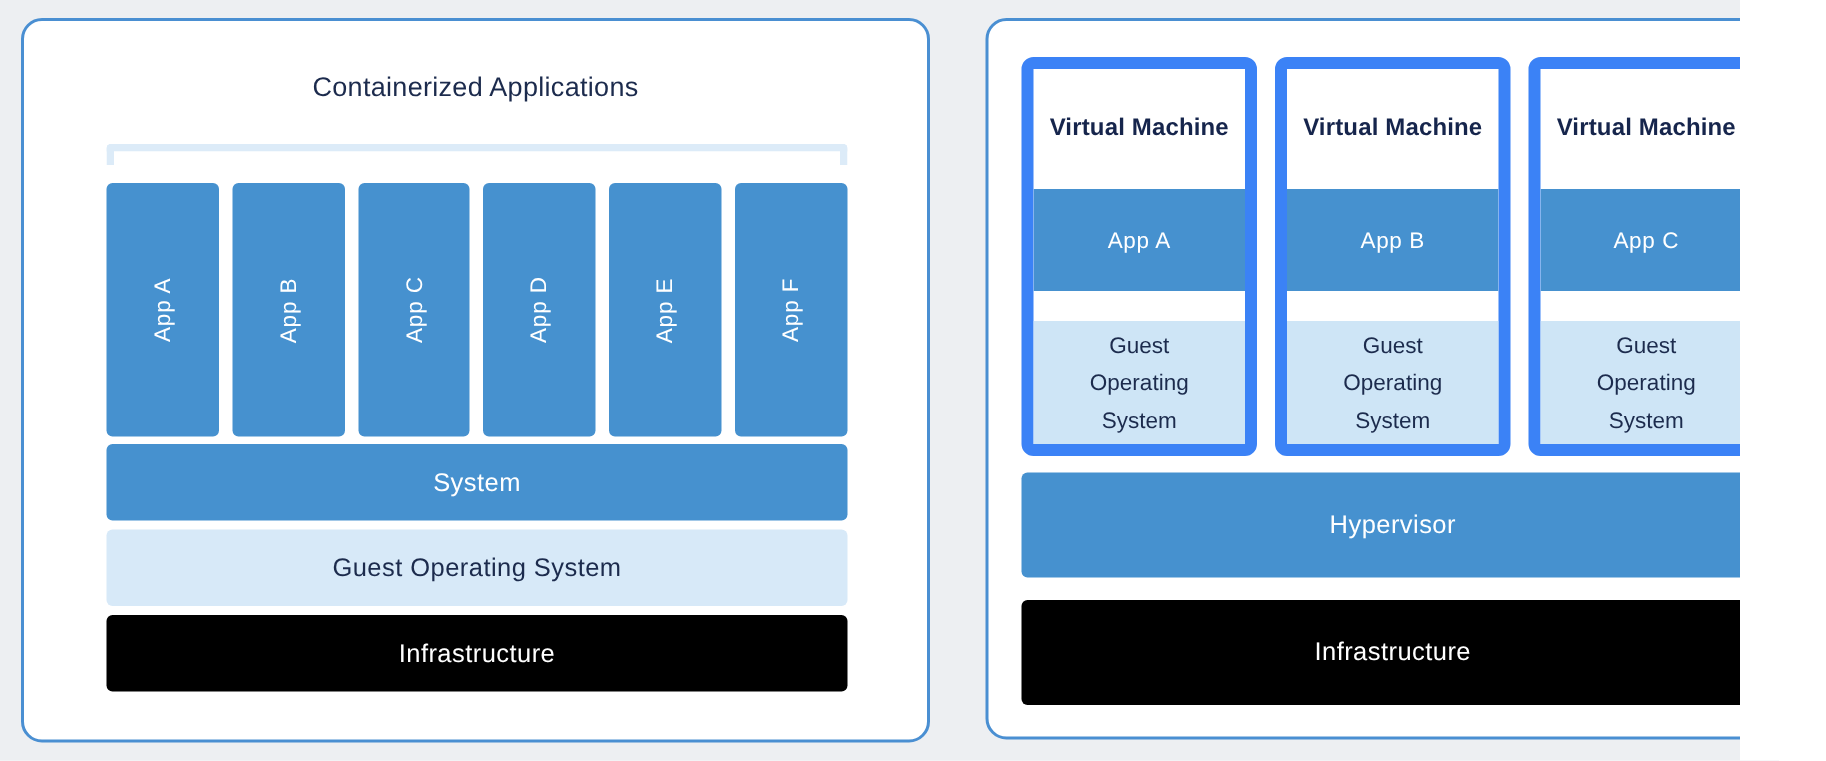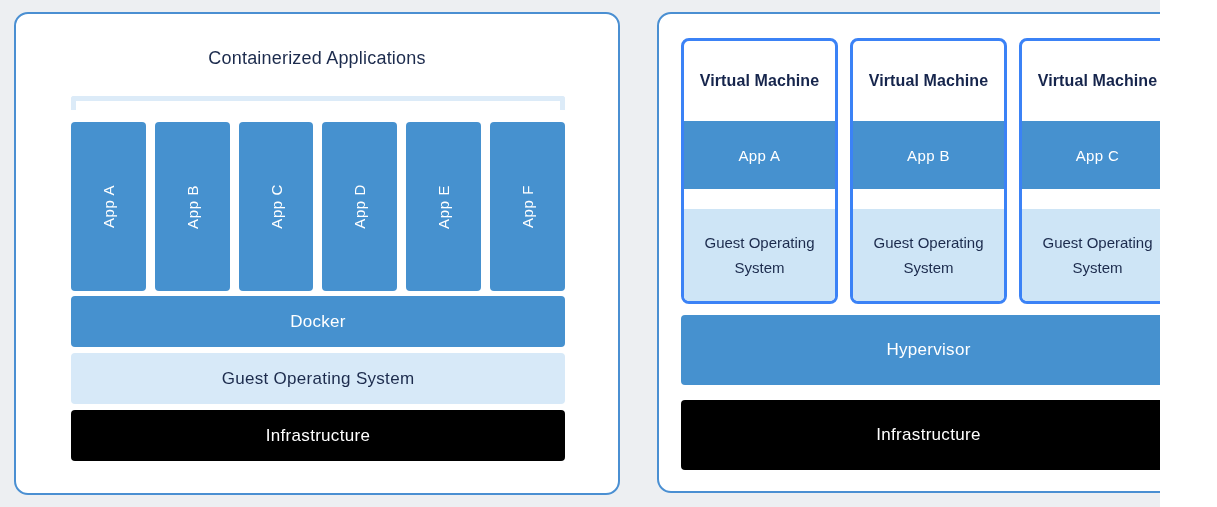--- a/index.html
+++ b/index.html
@@ -71,21 +71,21 @@
   
   .vm-row {
     position:absolute; top:24px; left:22px;
     width:495px; height:266px;
     display:flex; gap:12px;
   }
   .vm-card {
     flex:1;
     box-sizing:border-box;
     background:#ffffff;
-    border:3px solid #3b82f6;
+    border:8px solid #3b82f6;
     border-radius:8px;
     overflow:hidden;
     display:flex; flex-direction:column;
   }
   .vm-title {
     height:80px; flex:0 0 80px;
     display:flex; align-items:center; justify-content:center;
     font-weight:bold; font-size:16px; letter-spacing:0.1px;
     color:#16254C;
     white-space:nowrap;
@@ -138,21 +138,21 @@
           <span>App D</span>
         </div>
       <div class="app-col">
           <span>App E</span>
         </div>
       <div class="app-col">
           <span>App F</span>
         </div>
     </div>
 
-    <div class="layer blue layer-docker">Docker</div>
+    <div class="layer blue layer-docker">System</div>
     <div class="layer light layer-host">Guest Operating System</div>
     <div class="layer green layer-infra-left">Infrastructure</div>
   </section>
 
   <section class="panel" id="right-panel">
     <div class="vm-row">
 
       <div class="vm-card">
         <div class="vm-title">Virtual Machine</div>
         <div class="vm-app">App A</div>

